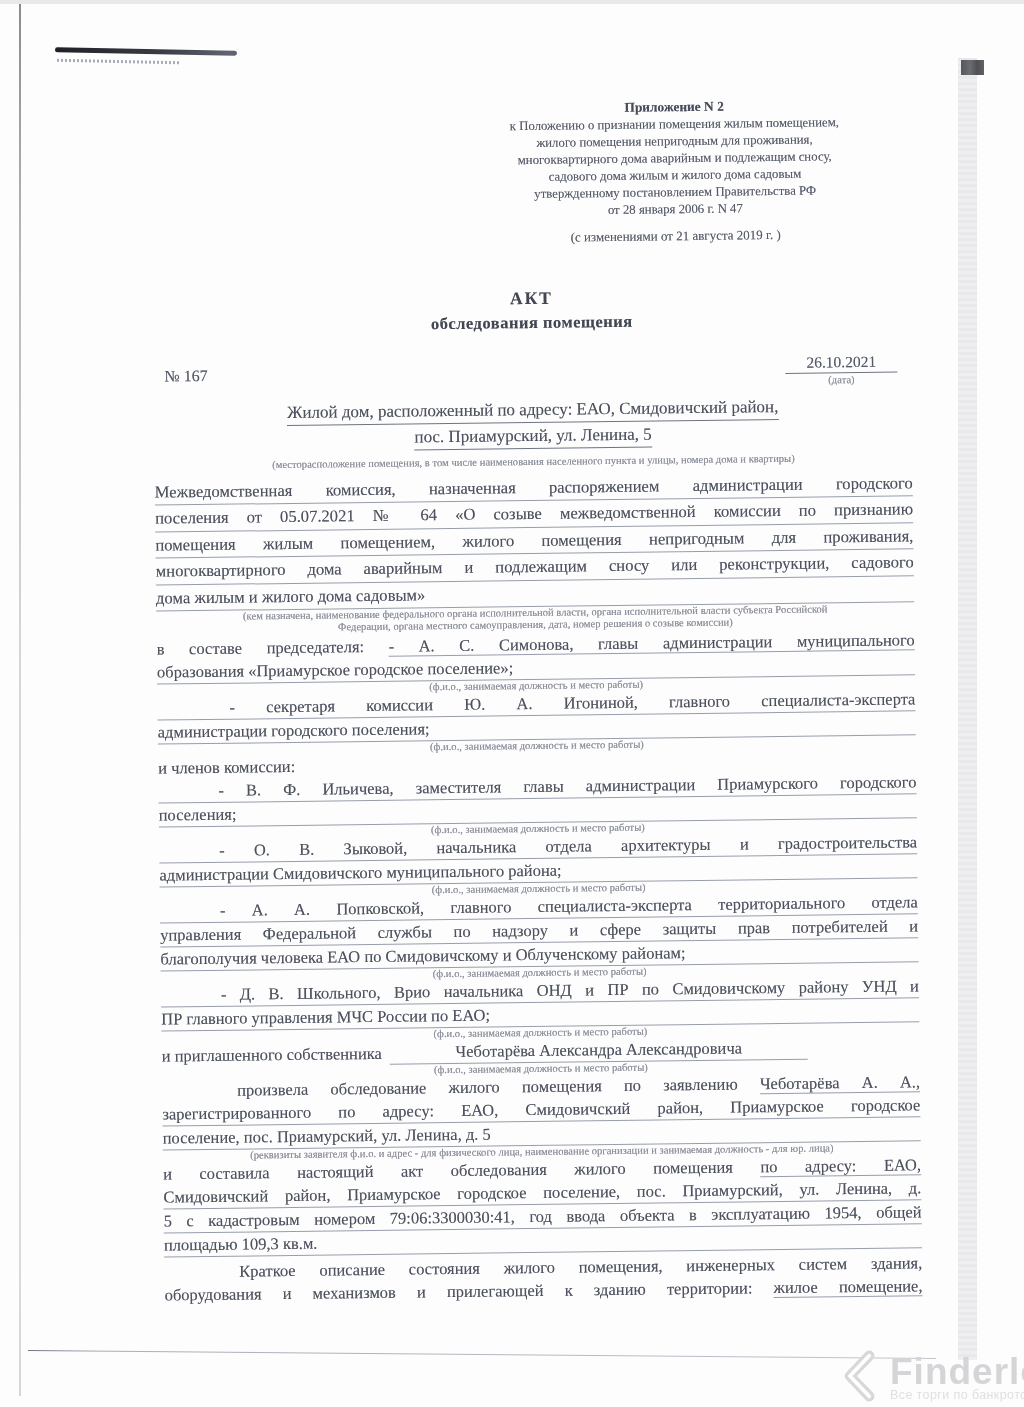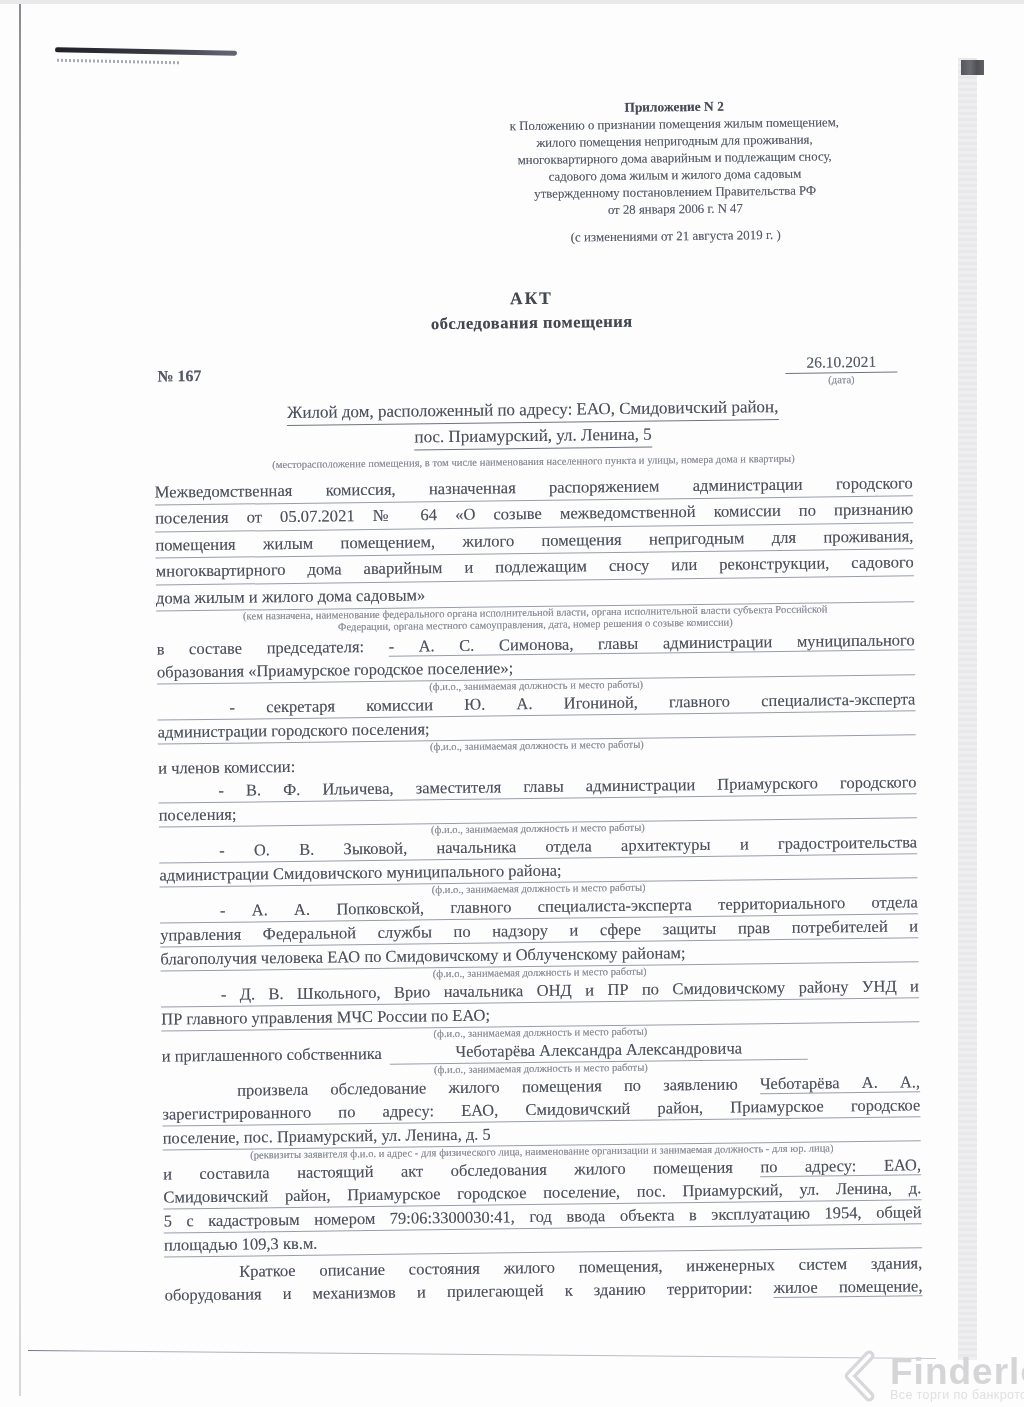--- a/index.html
+++ b/index.html
@@ -34,21 +34,21 @@
 
   .hdr{width:452px;margin:0 8px 0 auto;text-align:center;font-size:12.8px;line-height:17px;color:#565b68;}
   .hdr .appendix{font-weight:bold;font-size:13.4px;line-height:18px;color:#474c58;}
   .amend{margin-top:9px;font-size:13px;}
 
   .title{margin-top:40px;text-align:center;font-weight:bold;color:#434751;}
   .t1{font-size:17.5px;line-height:25px;letter-spacing:2px;}
   .t2{font-size:16.5px;line-height:24px;letter-spacing:.5px;}
 
   .meta{position:relative;margin-top:20px;height:38px;font-size:16px;color:#565b68;}
-  .num{position:absolute;left:4px;top:8px;font-weight:bold;}
+  .num{position:absolute;left:11px;top:8px;}
   .datebox{position:absolute;right:14px;top:0;width:112px;text-align:center;}
   .date{font-size:15.5px;line-height:21px;border-bottom:1.2px solid #6f7482;}
   .cap{font-size:10.6px;color:#8d909b;line-height:13px;text-align:center;}
 
   .addr{margin-top:4px;text-align:center;}
   .addr>div{line-height:26px;}
   .a{display:inline-block;font-size:17px;border-bottom:1.2px solid #6f7482;line-height:25px;}
 
   .b{font-size:16.5px;line-height:23px;}
   .b25{font-size:16.6px;line-height:25.4px;}

